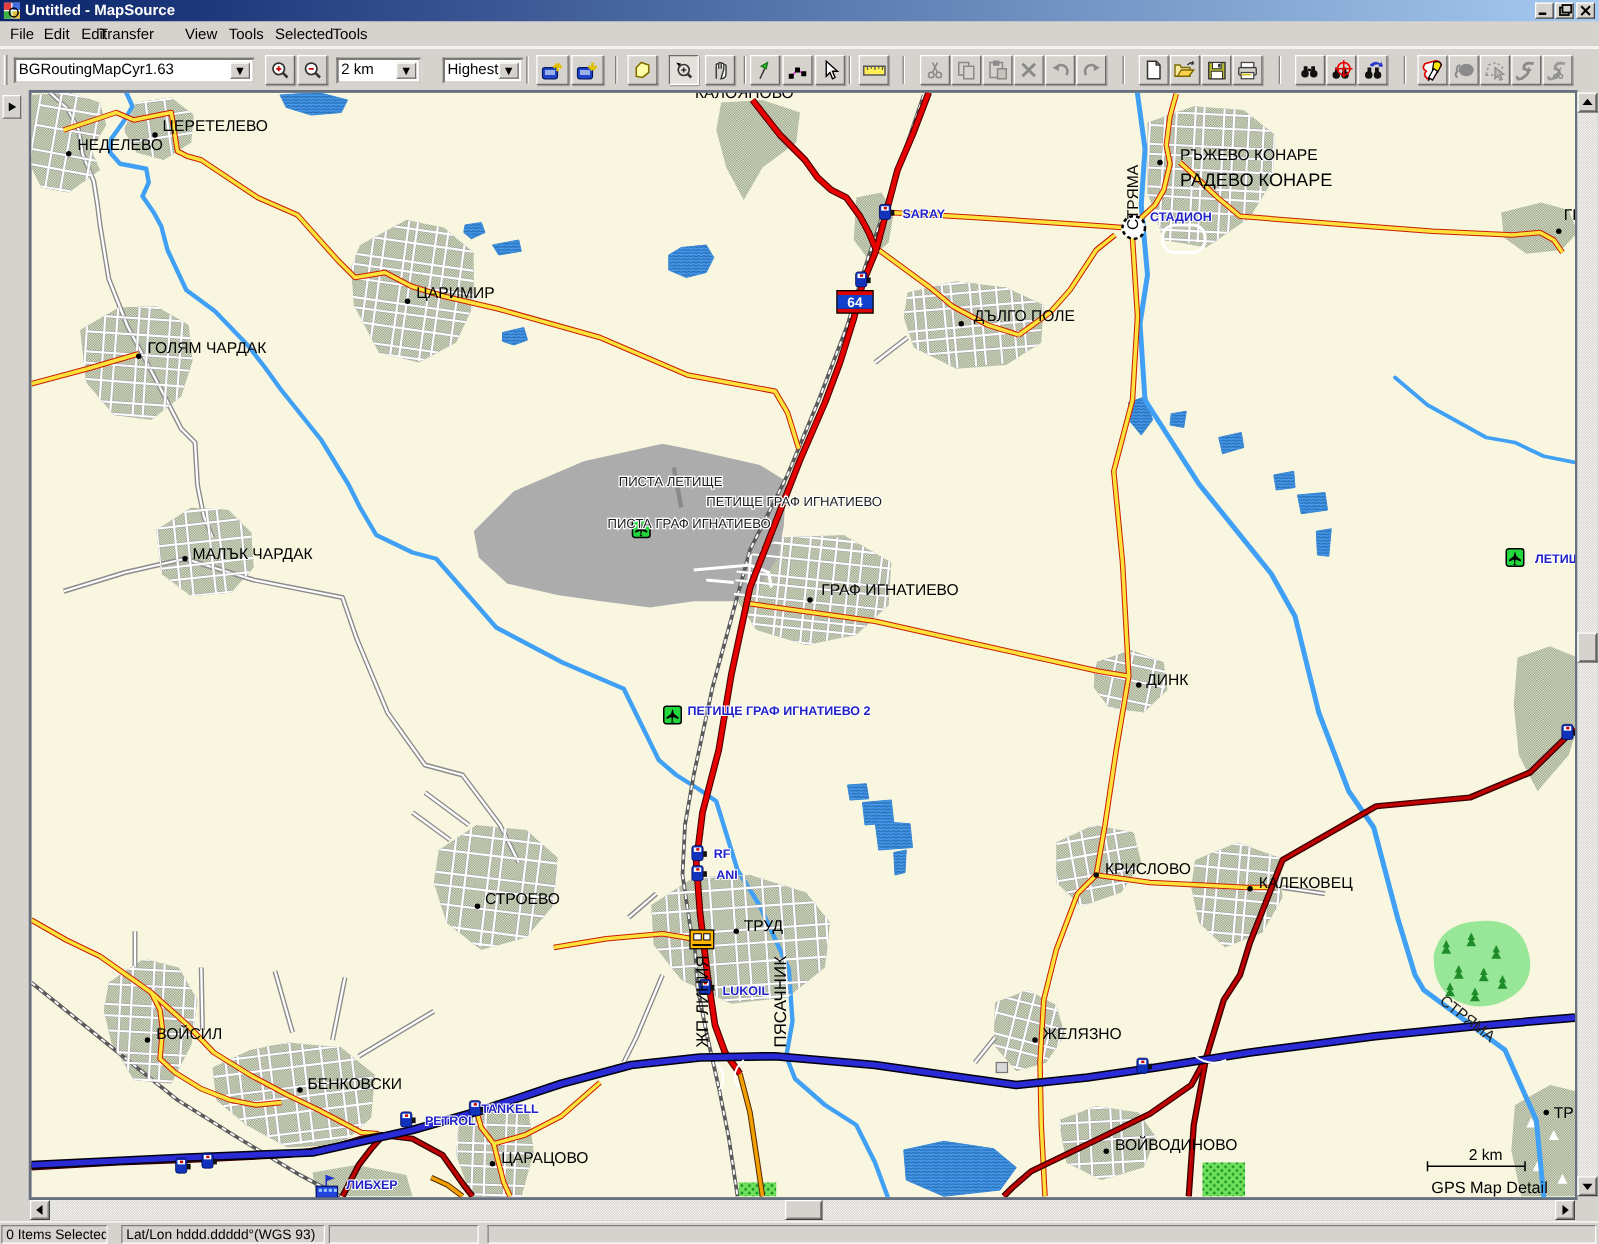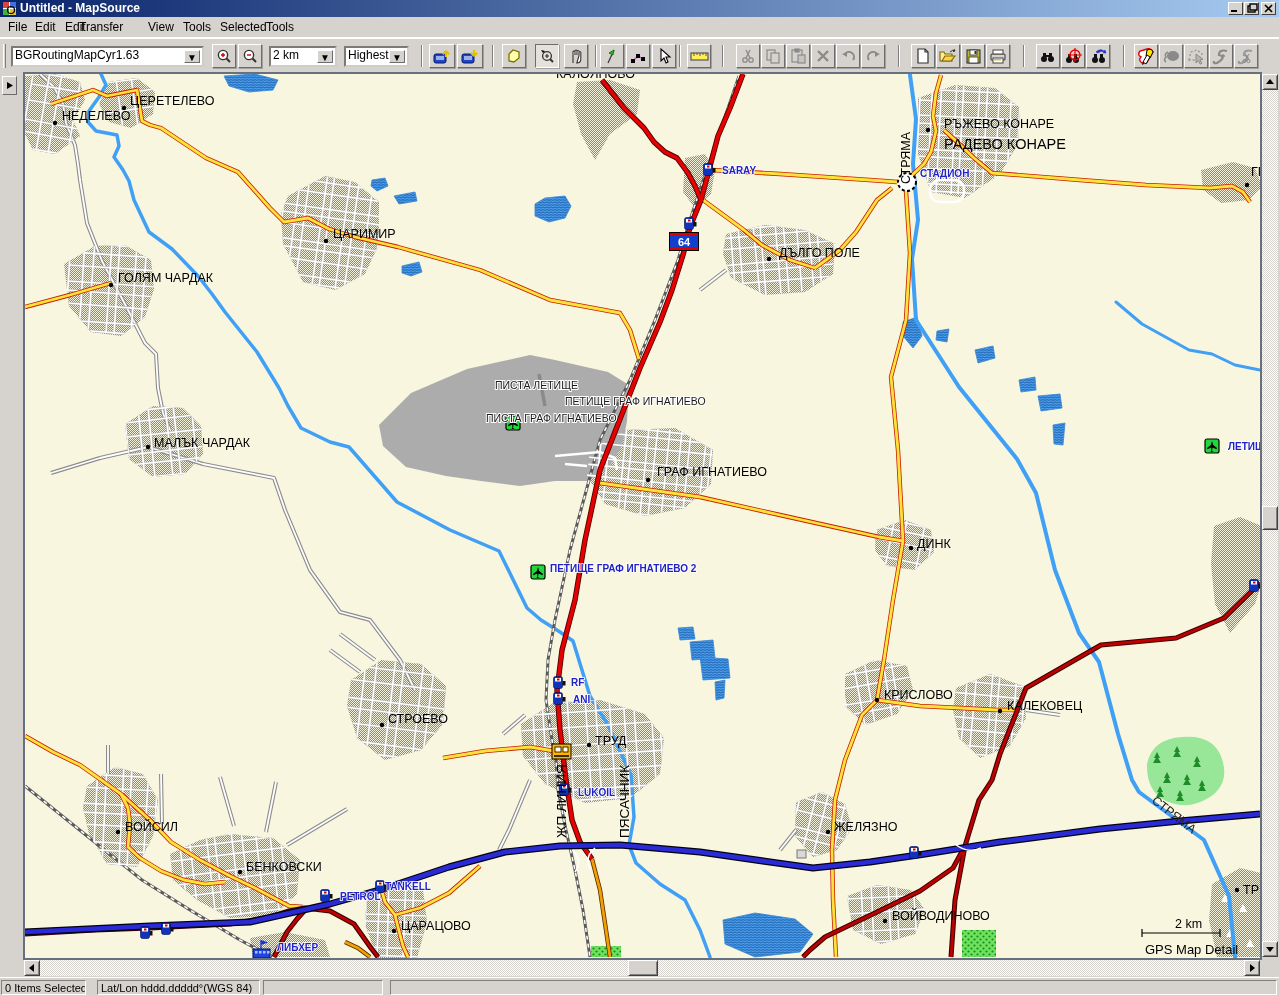--- a/index.html
+++ b/index.html
@@ -216,21 +216,21 @@
     <div class="sep" style="left:492px"></div>
     <div class="sep" style="left:595px"></div>
     <div class="sep" style="left:679px"></div>
     <div class="sep" style="left:722px"></div>
     <div class="sep" style="left:898px"></div>
     <div class="sep" style="left:1023px"></div>
     <div class="sep" style="left:1123px"></div>
 </div>
 <div class="combo" style="left:11px;width:193px">BGRoutingMapCyr1.63<div class="cbtn">▼</div></div>
 <div class="combo" style="left:269px;width:68px">2 km<div class="cbtn">▼</div></div>
-<div class="combo" style="left:344px;width:65px">Highest<div class="cbtn">▼</div></div>
+<div class="combo" style="left:354px;width:65px">Highest<div class="cbtn">▼</div></div>
 <div id="leftstrip">
     <div id="splitbtn"><svg width="13" height="17">
         <path d="M4,5 l6,3.5 -6,3.5 z" fill="#000"></path>
       </svg></div>
   </div>
 <div id="mapborder"></div>
 <div id="mapwrap"><svg id="map" width="1235" height="884" viewBox="0 0 1235 884">
 <defs>
 <pattern id="dith" width="2" height="2" patternUnits="userSpaceOnUse">
  <rect width="2" height="2" fill="#f4f2da"></rect>
@@ -1280,16 +1280,16 @@
 <div class="sb sbtrack" style="position:absolute;left:24px;top:960px;width:1236px;height:16px"></div>
 <div class="sbb" style="left:24px;top:960px;width:16px;height:16px"><svg width="14" height="14">
       <path d="M4,7 l5,-4 0,8 z" fill="#000"></path>
     </svg></div>
 <div class="sbb" style="left:1244px;top:960px;width:16px;height:16px"><svg width="14" height="14">
       <path d="M10,7 l-5,-4 0,8 z" fill="#000"></path>
     </svg></div>
 <div class="sbb" style="left:628px;top:960px;width:30px;height:16px"></div>
 <div id="status">
  <div class="panel" style="left:1px;width:85px">0 Items Selected</div>
- <div class="panel" style="left:97px;width:163px">Lat/Lon hddd.ddddd°(WGS 84)</div>
+ <div class="panel" style="left:97px;width:163px">Lat/Lon hddd.ddddd°(WGS 93)</div>
  <div class="panel" style="left:263px;width:120px"></div>
  <div class="panel" style="left:390px;width:887px"></div>
 </div>
 
 </body></html>

